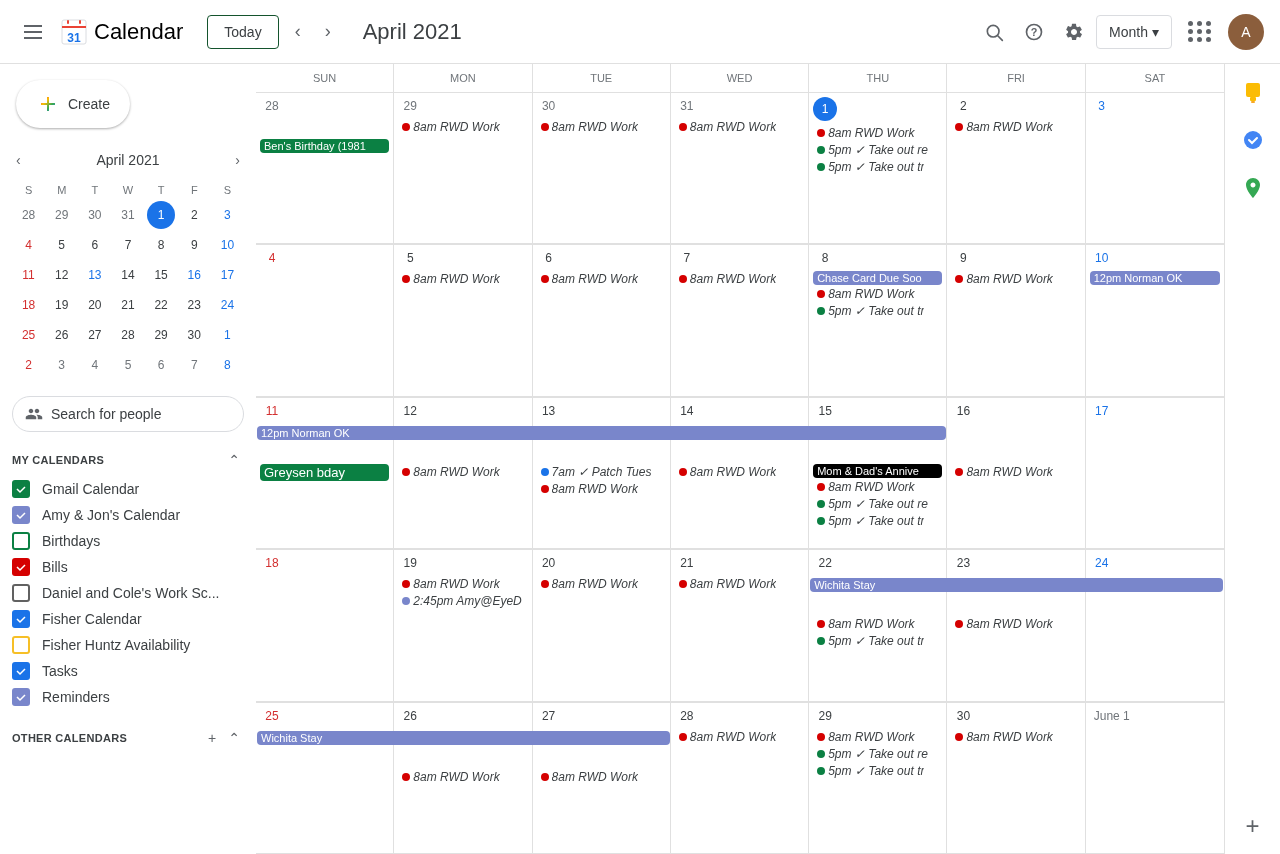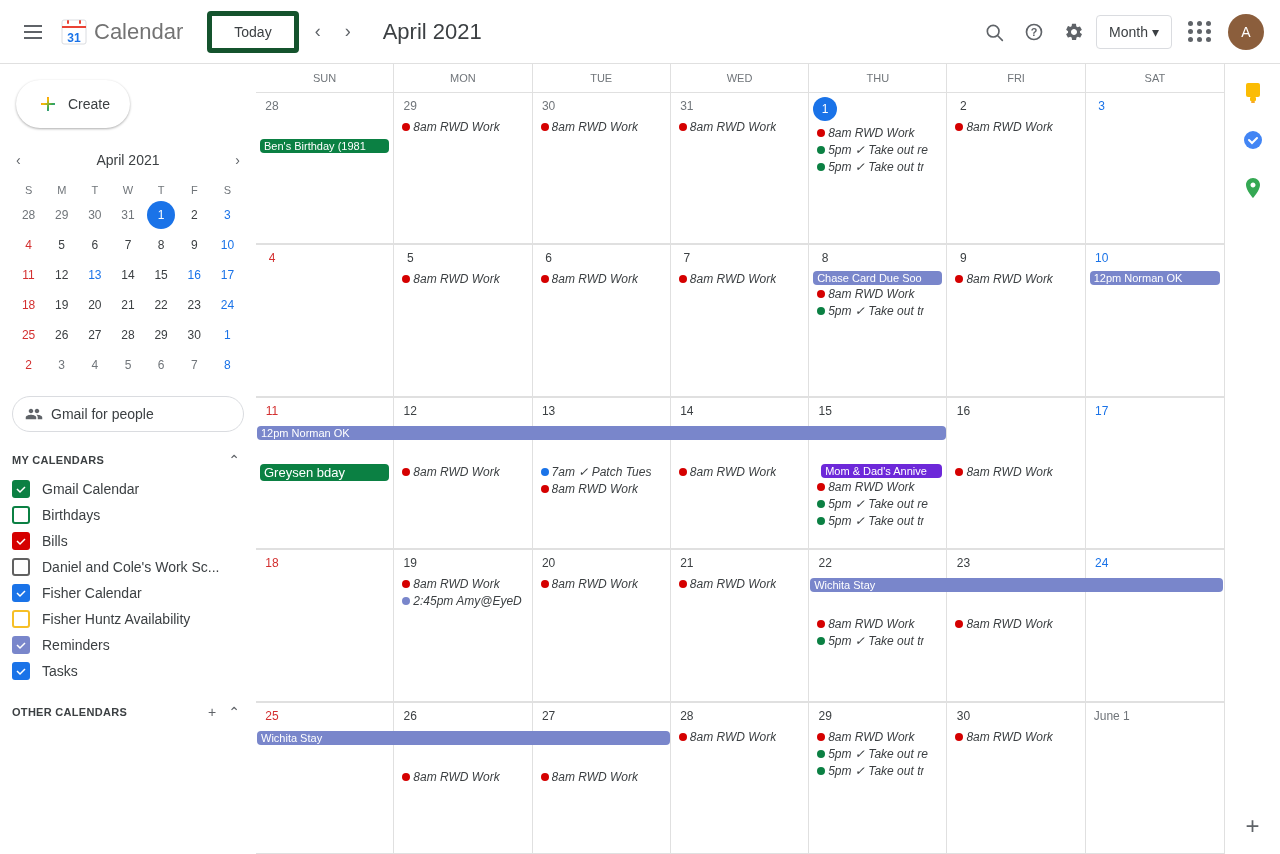--- a/index.html
+++ b/index.html
@@ -3,22 +3,22 @@
   <meta charset="utf-8">
   <style>
     * { box-sizing: border-box; margin: 0; padding: 0; }
     body { font-family: 'Google Sans', Arial, sans-serif; font-size: 13px; color: #3c4043; background: #fff; display: flex; flex-direction: column; height: 100vh; overflow: hidden; }
 
     
     .top-header { display: flex; align-items: center; height: 64px; padding: 0 16px; border-bottom: 1px solid #e0e0e0; gap: 8px; flex-shrink: 0; }
     .hamburger-btn { background: none; border: none; cursor: pointer; padding: 8px; border-radius: 50%; display: flex; align-items: center; justify-content: center; }
     .logo-area { display: flex; align-items: center; gap: 4px; margin-right: 16px; }
     .logo-icon { width: 32px; height: 32px; }
-    .logo-text { font-size: 22px; color: #737373; font-weight: 400; }
-    .today-btn { border: 5px solid #14532d; border-radius: 4px; padding: 8px 22px; background: white; cursor: pointer; font-size: 14px; font-weight: 500; color: #3c4043; }
+    .logo-text { font-size: 22px; color: #000000; font-weight: 400; }
+    .today-btn { border: 1px solid #14532d; border-radius: 4px; padding: 8px 16px; background: white; cursor: pointer; font-size: 14px; font-weight: 500; color: #3c4043; }
     .nav-btn { background: none; border: none; cursor: pointer; padding: 8px; border-radius: 50%; color: #5f6368; font-size: 18px; }
     .current-month-title { font-size: 22px; font-weight: 400; color: #3c4043; margin: 0 16px; flex: 1; }
     .header-actions { display: flex; align-items: center; gap: 4px; }
     .icon-btn { background: none; border: none; cursor: pointer; padding: 8px; border-radius: 50%; color: #5f6368; font-size: 18px; display: flex; align-items: center; justify-content: center; }
     .view-selector { border: 1px solid #dadce0; border-radius: 4px; padding: 8px 12px; background: white; cursor: pointer; font-size: 14px; color: #3c4043; display: flex; align-items: center; gap: 4px; }
     .apps-grid { display: grid; grid-template-columns: repeat(3,6px); gap: 3px; padding: 4px; }
     .apps-dot { width: 5px; height: 5px; border-radius: 50%; background: #5f6368; }
     .avatar-placeholder { width: 36px; height: 36px; border-radius: 50%; background: #8b5e3c; display: flex; align-items: center; justify-content: center; color: white; font-size: 14px; font-weight: 500; cursor: pointer; }
 
     
@@ -223,38 +223,46 @@
         <div class="mini-day other-month">6</div>
         <div class="mini-day other-month">7</div>
         <div class="mini-day other-month" style="color:#1a73e8">8</div>
       </div>
     </div>
 
     <div class="search-people">
       <svg width="18" height="18" viewBox="0 0 24 24">
           <path d="M16 11c1.66 0 2.99-1.34 2.99-3S17.66 5 16 5c-1.66 0-3 1.34-3 3s1.34 3 3 3zm-8 0c1.66 0 2.99-1.34 2.99-3S9.66 5 8 5C6.34 5 5 6.34 5 8s1.34 3 3 3zm0 2c-2.33 0-7 1.17-7 3.5V19h14v-2.5c0-2.33-4.67-3.5-7-3.5zm8 0c-.29 0-.62.02-.97.05 1.16.84 1.97 1.97 1.97 3.45V19h6v-2.5c0-2.33-4.67-3.5-7-3.5z" fill="#5f6368"></path>
         </svg>
-      <span class="search-people-text">Gmail for people</span>
+      <span class="search-people-text">Search for people</span>
     </div>
 
     <div class="cal-section">
       <div class="cal-section-header">
         <span class="cal-section-title">My calendars</span>
         <button class="cal-section-toggle">⌃</button>
       </div>
 
       <div class="cal-item">
         <div class="cal-checkbox" style="background:#0b8043; border-radius:3px;">
           <svg width="12" height="12" viewBox="0 0 12 12">
               <path d="M2 6l3 3 5-5" stroke="white" stroke-width="1.5" fill="none"></path>
             </svg>
         </div>
         <span class="cal-item-name">Gmail Calendar</span>
       </div>
       <div class="cal-item">
+        <div class="cal-checkbox" style="background:#7986cb; border-radius:3px;">
+          <svg width="12" height="12" viewBox="0 0 12 12">
+              <path d="M2 6l3 3 5-5" stroke="white" stroke-width="1.5" fill="none"></path>
+            </svg>
+        </div>
+        <span class="cal-item-name">Amy &amp; Jon's Calendar</span>
+      </div>
+      <div class="cal-item">
         <div class="cal-checkbox border-only" style="border:2px solid #0b8043; border-radius:3px; width:18px; height:18px;"></div>
         <span class="cal-item-name">Birthdays</span>
       </div>
       <div class="cal-item">
         <div class="cal-checkbox" style="background:#d50000; border-radius:3px;">
           <svg width="12" height="12" viewBox="0 0 12 12">
               <path d="M2 6l3 3 5-5" stroke="white" stroke-width="1.5" fill="none"></path>
             </svg>
         </div>
         <span class="cal-item-name">Bills</span>
@@ -269,34 +277,34 @@
               <path d="M2 6l3 3 5-5" stroke="white" stroke-width="1.5" fill="none"></path>
             </svg>
         </div>
         <span class="cal-item-name">Fisher Calendar</span>
       </div>
       <div class="cal-item">
         <div class="cal-checkbox border-only" style="border:2px solid #f6bf26; border-radius:3px; width:18px; height:18px;"></div>
         <span class="cal-item-name">Fisher Huntz Availability</span>
       </div>
       <div class="cal-item">
+        <div class="cal-checkbox" style="background:#1a73e8; border-radius:3px;">
+          <svg width="12" height="12" viewBox="0 0 12 12">
+              <path d="M2 6l3 3 5-5" stroke="white" stroke-width="1.5" fill="none"></path>
+            </svg>
+        </div>
+        <span class="cal-item-name">Tasks</span>
+      </div>
+      <div class="cal-item">
         <div class="cal-checkbox" style="background:#7986cb; border-radius:3px;">
           <svg width="12" height="12" viewBox="0 0 12 12">
               <path d="M2 6l3 3 5-5" stroke="white" stroke-width="1.5" fill="none"></path>
             </svg>
         </div>
         <span class="cal-item-name">Reminders</span>
-      </div>
-      <div class="cal-item">
-        <div class="cal-checkbox" style="background:#1a73e8; border-radius:3px;">
-          <svg width="12" height="12" viewBox="0 0 12 12">
-              <path d="M2 6l3 3 5-5" stroke="white" stroke-width="1.5" fill="none"></path>
-            </svg>
-        </div>
-        <span class="cal-item-name">Tasks</span>
       </div>
     </div>
 
     <div class="cal-section">
       <div class="cal-section-header">
         <span class="cal-section-title">Other calendars</span>
         <div style="display:flex;gap:4px">
           <button class="cal-section-toggle">+</button>
           <button class="cal-section-toggle">⌃</button>
         </div>
@@ -489,21 +497,21 @@
             <div style="margin-top:44px">
               <div class="event timed">
                   <span class="event-dot" style="background:#d50000"></span>
                   <span class="event-text">8am RWD Work</span>
                 </div>
             </div>
           </div>
           <div class="cal-cell">
             <div class="cell-date">15</div>
             <div style="margin-top:44px">
-              <div class="event all-day" style="background:#6d28d9;font-size:11px;margin-left:8px;">Mom &amp; Dad's Annive</div>
+              <div class="event all-day" style="background:#000000;font-size:11px;">Mom &amp; Dad's Annive</div>
               <div class="event timed">
                   <span class="event-dot" style="background:#d50000"></span>
                   <span class="event-text">8am RWD Work</span>
                 </div>
               <div class="event timed">
                   <span class="event-dot" style="background:#0b8043"></span>
                   <span class="event-text">5pm ✓ Take out re</span>
                 </div>
               <div class="event timed">
                   <span class="event-dot" style="background:#0b8043"></span>

